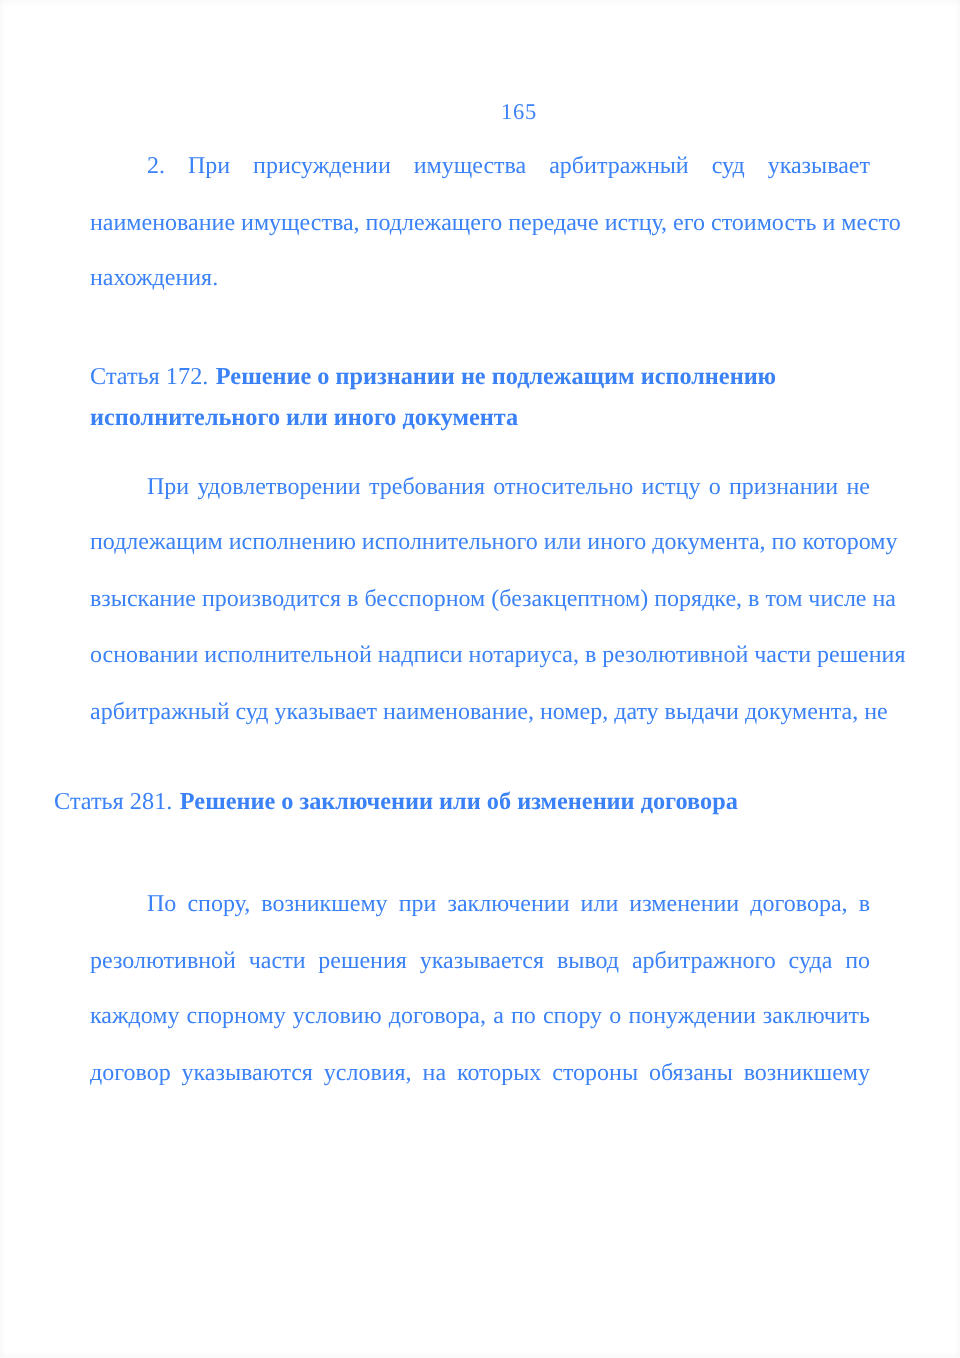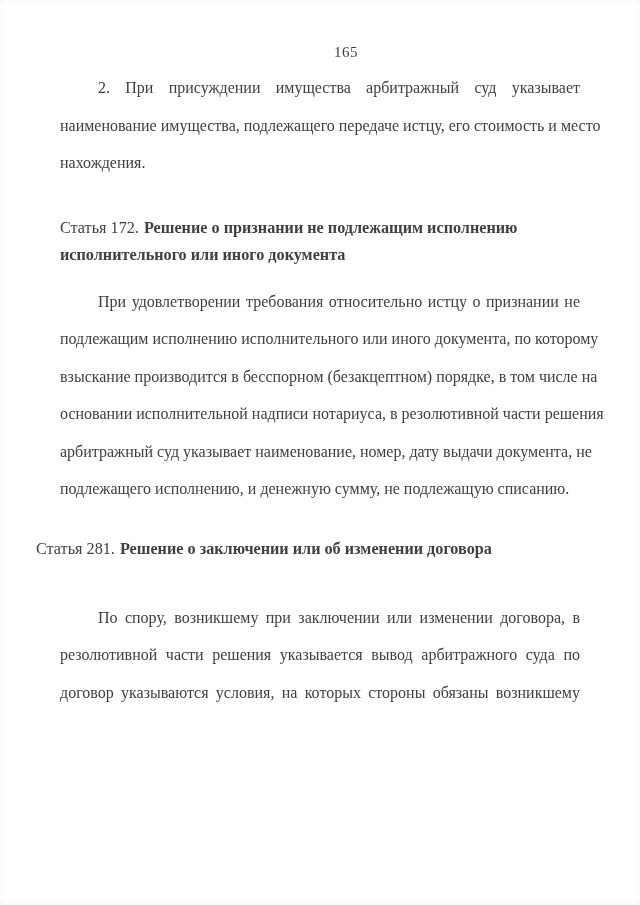--- a/index.html
+++ b/index.html
@@ -7,23 +7,23 @@
     margin: 0;
     padding: 0;
     background: #ffffff;
   }
   .page {
     position: relative;
     width: 640px;
     height: 905px;
     margin: 0;
     box-sizing: border-box;
-    padding: 45px 60px 0 60px;
+    padding: 68px 60px 0 60px;
     background: #ffffff;
-    color: #404040;
+    color: #3b82f6;
     font-family: "Liberation Serif", "DejaVu Serif", serif;
     box-shadow: inset 0 0 5px rgba(0,0,0,0.05);
     overflow: hidden;
   }
   .page-number {
     font-size: 15px;
     line-height: 15px;
     text-align: center;
     position: relative;
     left: 26px;
@@ -82,28 +82,28 @@
     </div>
     <div class="heading-line article-title">исполнительного или иного документа</div>
   </div>
 
   <div class="para para-2">
       <div class="tline">При удовлетворении требования относительно истцу о признании не</div>
       <div class="tline">подлежащим исполнению исполнительного или иного документа, по которому</div>
       <div class="tline">взыскание производится в бесспорном (безакцептном) порядке, в том числе на</div>
       <div class="tline">основании исполнительной надписи нотариуса, в резолютивной части решения</div>
       <div class="tline">арбитражный суд указывает наименование, номер, дату выдачи документа, не</div>
-      <div class="tline tline-last">подлежащего исполнению, и денежную сумму, не подлежащую списанию.</div>
     </div>
 
   <div class="article-heading heading-173">
     <div class="heading-line">
       <span class="article-label">Статья 281.</span><span class="article-title">Решение о заключении или об изменении договора</span>
     </div>
   </div>
 
   <div class="para para-3">
       <div class="tline">По спору, возникшему при заключении или изменении договора, в</div>
       <div class="tline">резолютивной части решения указывается вывод арбитражного суда по</div>
+      <div class="tline">каждому спорному условию договора, а по спору о понуждении заключить</div>
       <div class="tline">договор указываются условия, на которых стороны обязаны возникшему</div>
     </div>
 
 </div>
 
 </body></html>

